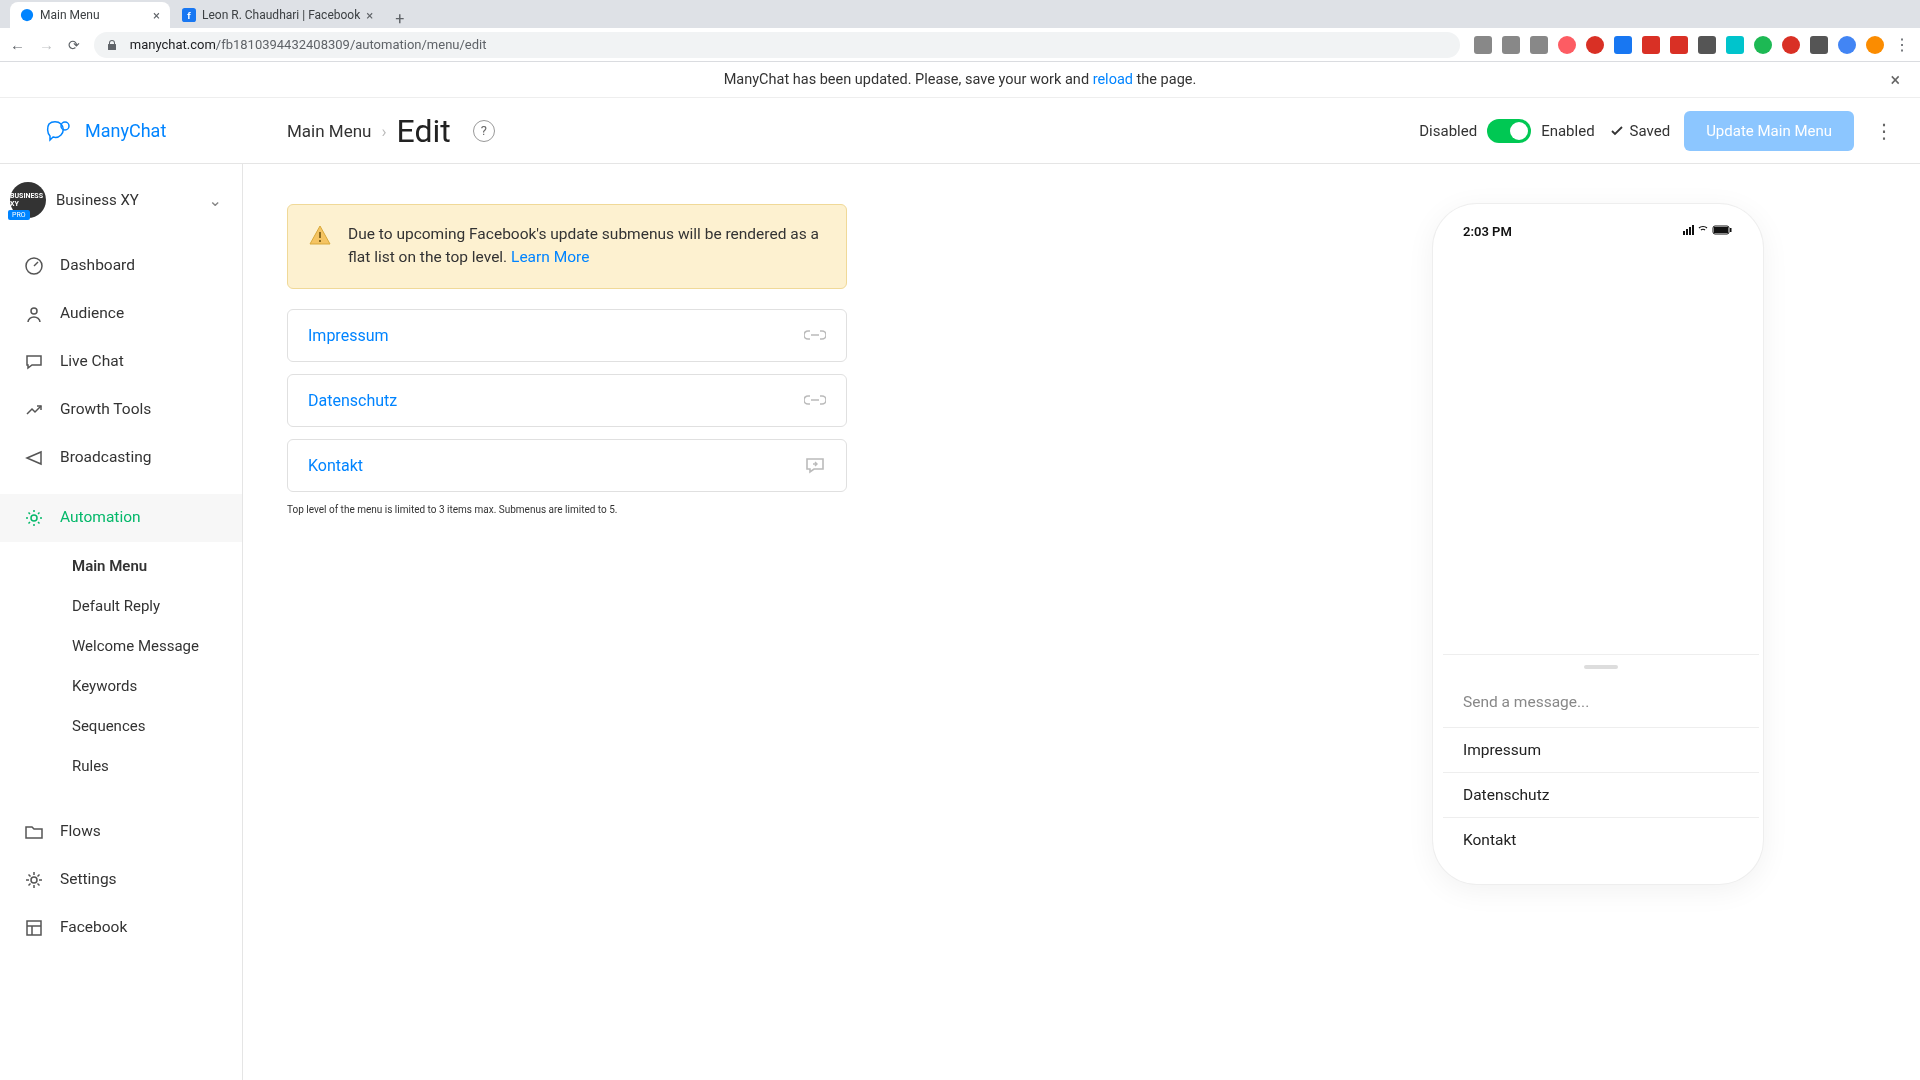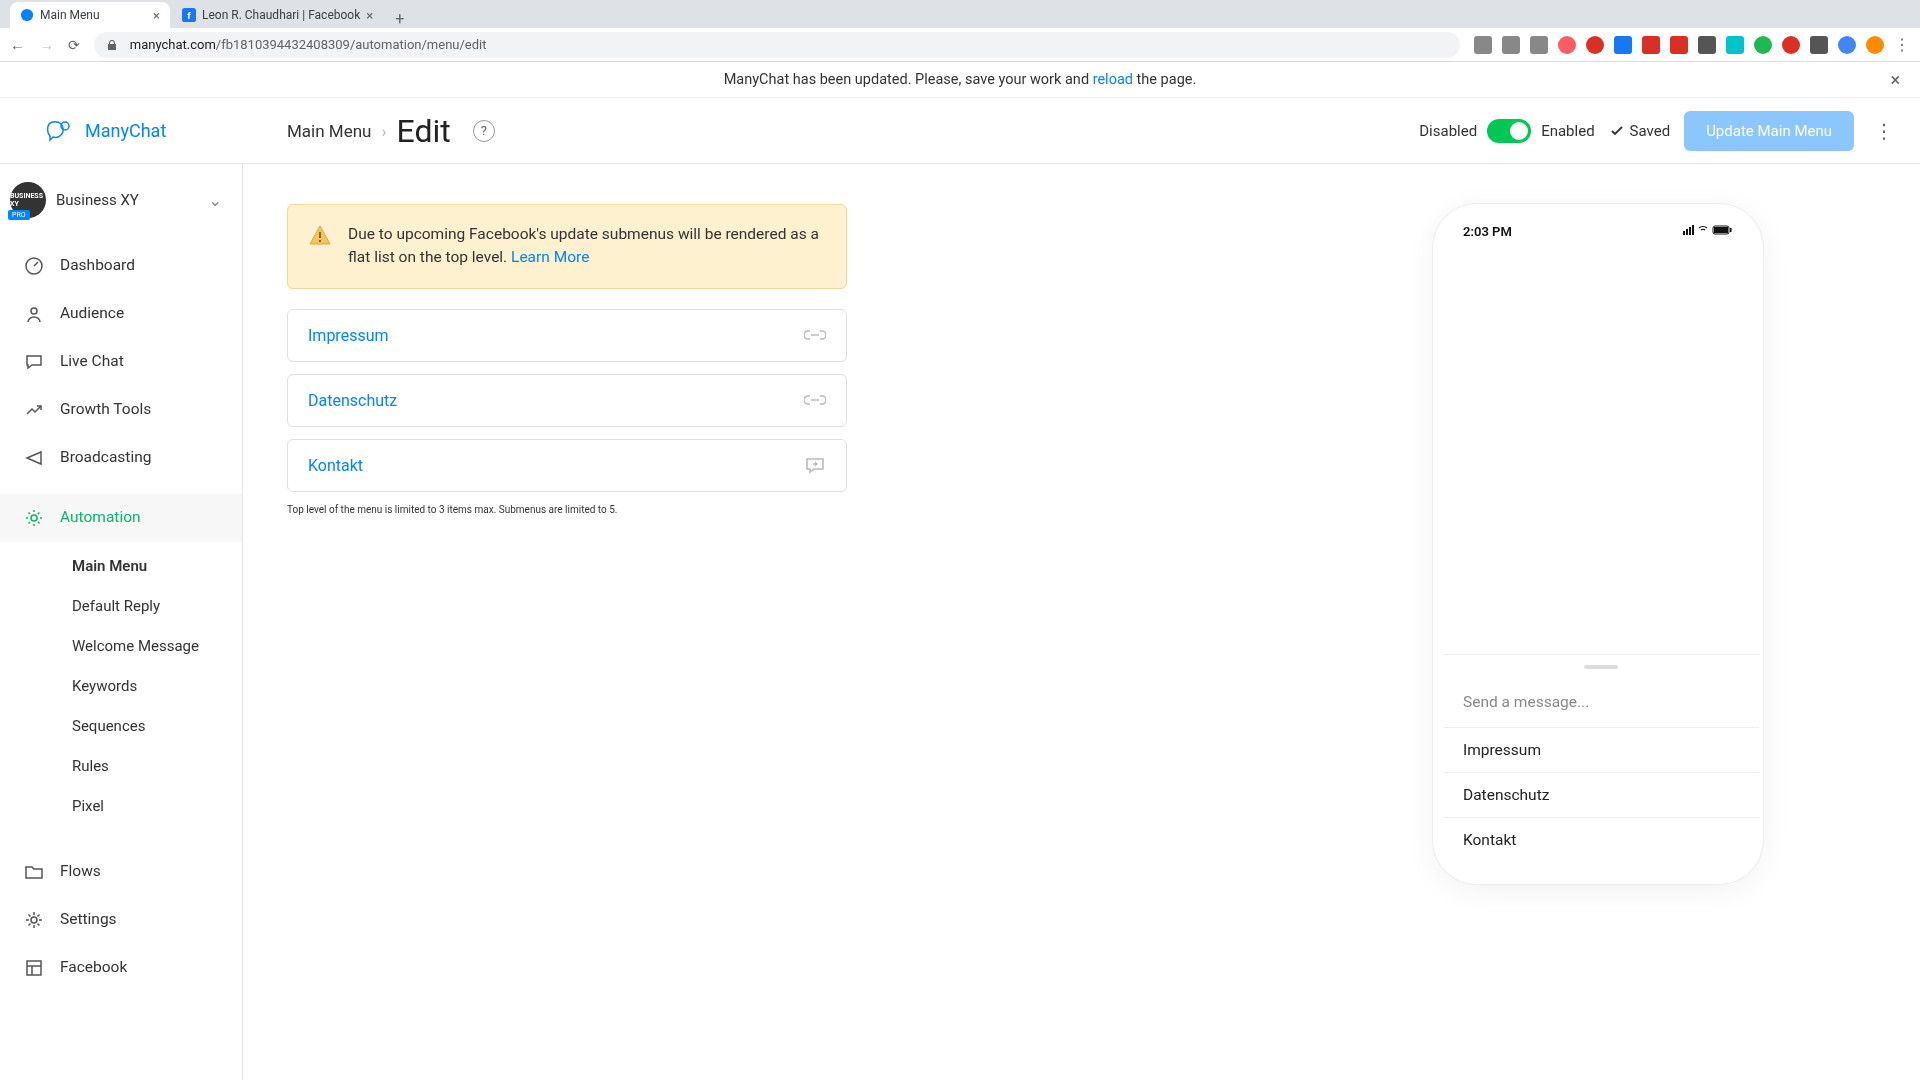--- a/index.html
+++ b/index.html
@@ -251,21 +251,20 @@
           </span>
         <span>Automation</span>
       </div>
       <div class="sub-nav">
         <div class="sub-item current">Main Menu</div>
         <div class="sub-item">Default Reply</div>
         <div class="sub-item">Welcome Message</div>
         <div class="sub-item">Keywords</div>
         <div class="sub-item">Sequences</div>
         <div class="sub-item">Rules</div>
-        <div class="sub-item">Pixel</div>
       </div>
 
       <div class="nav-item" style="margin-top:12px">
         <span class="nav-icon">
             <svg width="20" height="20" viewBox="0 0 20 20">
               <path d="M2 5h6l2 2h8v9H2z" fill="none" stroke="#555" stroke-width="1.5"></path>
             </svg>
           </span>
         <span>Flows</span>
       </div>

